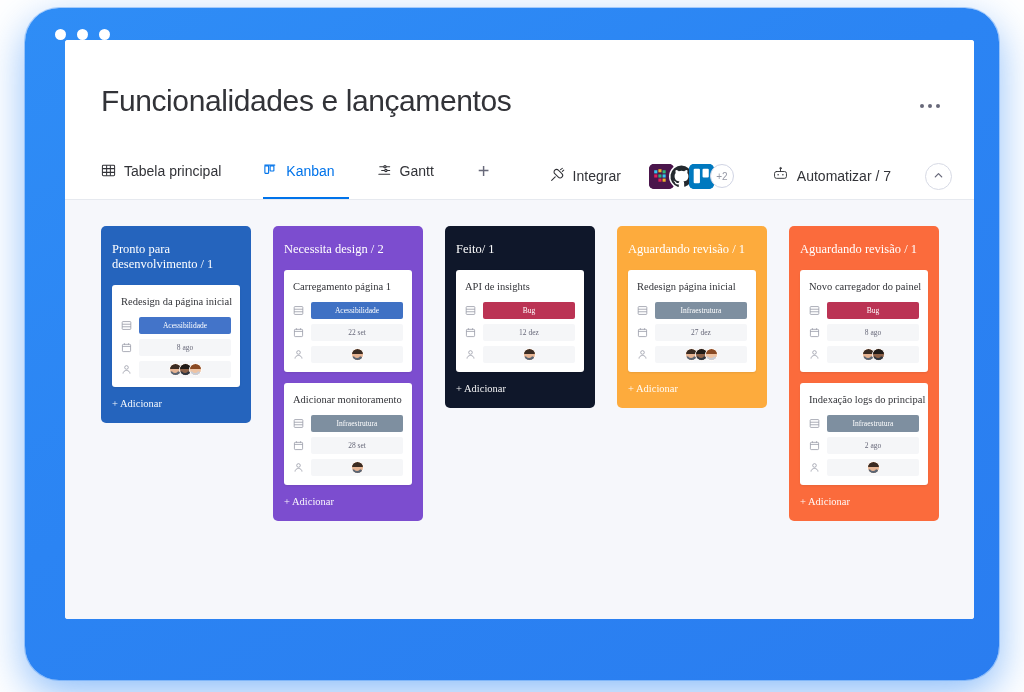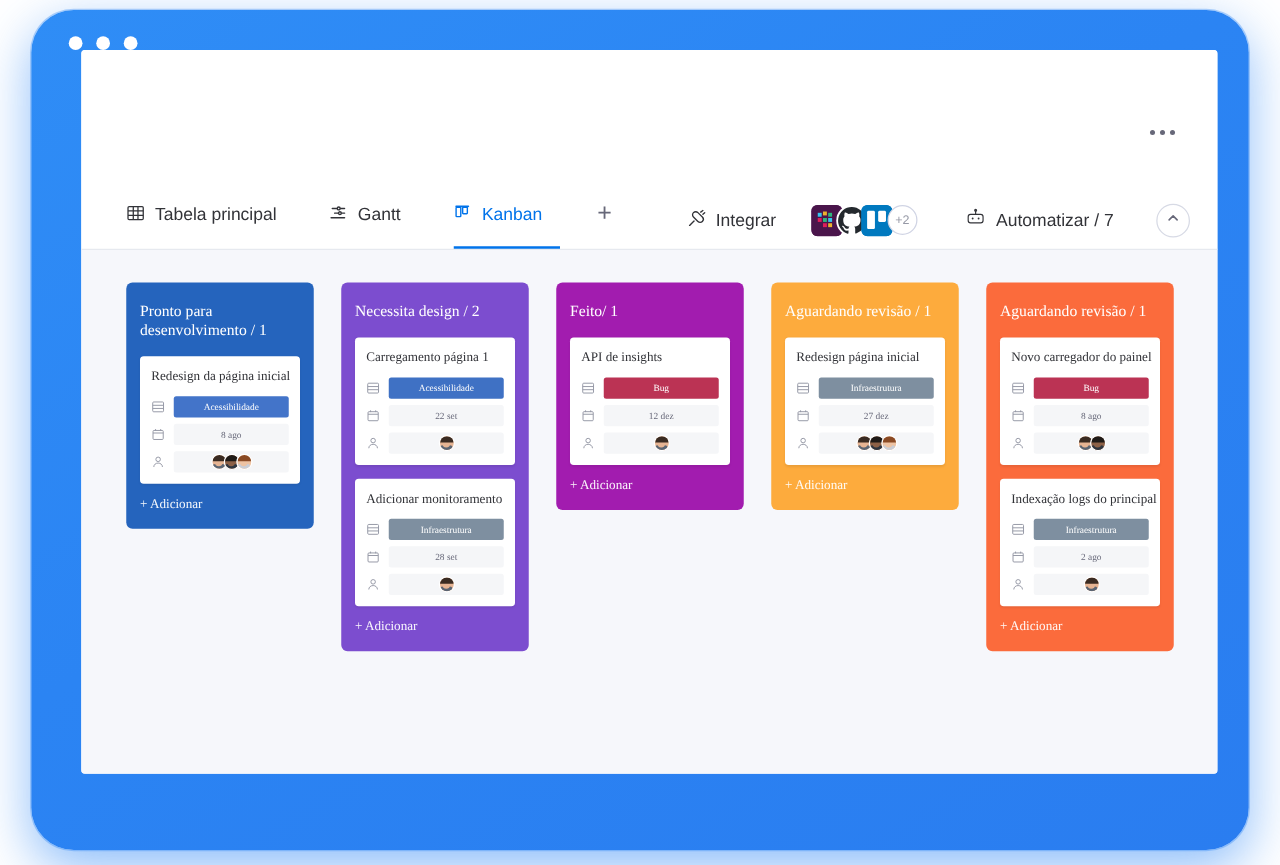--- a/index.html
+++ b/index.html
@@ -277,20 +277,21 @@
   <div id="titlebar">
     <span class="win-dot d1"></span>
     <span class="win-dot d2"></span>
     <span class="win-dot d3"></span>
   </div>
 
   <div id="app-window">
 
     <div id="app-header">
 
+      <div id="page-title">Funcionalidades e lançamentos</div>
 
       <div id="more-menu">
         <i></i>
         <i></i>
         <i></i>
       </div>
 
       <div id="tabs">
 
         <div class="tab">
@@ -299,42 +300,42 @@
               <rect x="1.5" y="2.5" width="13" height="11" rx="1"></rect>
               <line x1="1.5" y1="6" x2="14.5" y2="6"></line>
               <line x1="1.5" y1="10" x2="14.5" y2="10"></line>
               <line x1="6" y1="2.5" x2="6" y2="13.5"></line>
               <line x1="10" y1="2.5" x2="10" y2="13.5"></line>
             </svg>
           </span>
           <span class="tab-label">Tabela principal</span>
         </div>
 
+        <div class="tab active">
+          <span class="tab-ico">
+            <svg width="15" height="15" viewBox="0 0 16 16" fill="none" stroke="#0073ea" stroke-width="1.2">
+              <rect x="2" y="3" width="4" height="8" rx="0.6"></rect>
+              <rect x="7.6" y="3" width="4" height="5.5" rx="0.6"></rect>
+              <line x1="2" y1="2.2" x2="12.5" y2="2.2" stroke-width="1.4" stroke-linecap="round"></line>
+            </svg>
+          </span>
+          <span class="tab-label">Kanban</span>
+        </div>
+
         <div class="tab">
           <span class="tab-ico">
             <svg width="15" height="15" viewBox="0 0 16 16" fill="none" stroke="#323338" stroke-width="1.2" stroke-linecap="round">
               <line x1="3" y1="4" x2="13.5" y2="4"></line>
               <line x1="5" y1="8" x2="13.5" y2="8"></line>
               <line x1="2" y1="12" x2="13.5" y2="12"></line>
               <circle cx="8.5" cy="4" r="1.2" fill="#fff"></circle>
               <circle cx="9.5" cy="8" r="1.2" fill="#fff"></circle>
             </svg>
           </span>
           <span class="tab-label">Gantt</span>
-        </div>
-
-        <div class="tab active">
-          <span class="tab-ico">
-            <svg width="15" height="15" viewBox="0 0 16 16" fill="none" stroke="#0073ea" stroke-width="1.2">
-              <rect x="2" y="3" width="4" height="8" rx="0.6"></rect>
-              <rect x="7.6" y="3" width="4" height="5.5" rx="0.6"></rect>
-              <line x1="2" y1="2.2" x2="12.5" y2="2.2" stroke-width="1.4" stroke-linecap="round"></line>
-            </svg>
-          </span>
-          <span class="tab-label">Kanban</span>
         </div>
 
         <div class="tab-add">+</div>
       </div>
 
       <div id="toolbar-right">
 
         <div class="tool-btn">
           <span>
             <svg width="16" height="16" viewBox="0 0 18 18" fill="none" stroke="#323338" stroke-width="1.2" stroke-linecap="round">
@@ -537,21 +538,21 @@
                       <span class="body" style="background:#5b6573"></span>
                       <span class="face" style="background:#e6b493"></span>
                       <span class="hair" style="background:#3a2b22"></span>
                     </span>
                   </div>
                 </span>
               </div>
             </div>
             <div class="add-link">+ Adicionar</div>
           </div>
-          <div class="column" style="background: #a21caf;">
+          <div class="column" style="background: #0f172a;">
             <div class="col-title">Feito/ 1</div>
             <div class="card">
               <div class="card-title">API de insights</div>
               <div class="card-row">
                 <span class="row-ico">
                   <svg width="11" height="11" viewBox="0 0 14 14" fill="none" stroke="#9699a6" stroke-width="1">
                     <rect x="1.5" y="2" width="11" height="10" rx="1"></rect>
                     <line x1="1.5" y1="5.4" x2="12.5" y2="5.4"></line>
                     <line x1="1.5" y1="8.6" x2="12.5" y2="8.6"></line>
                   </svg>

